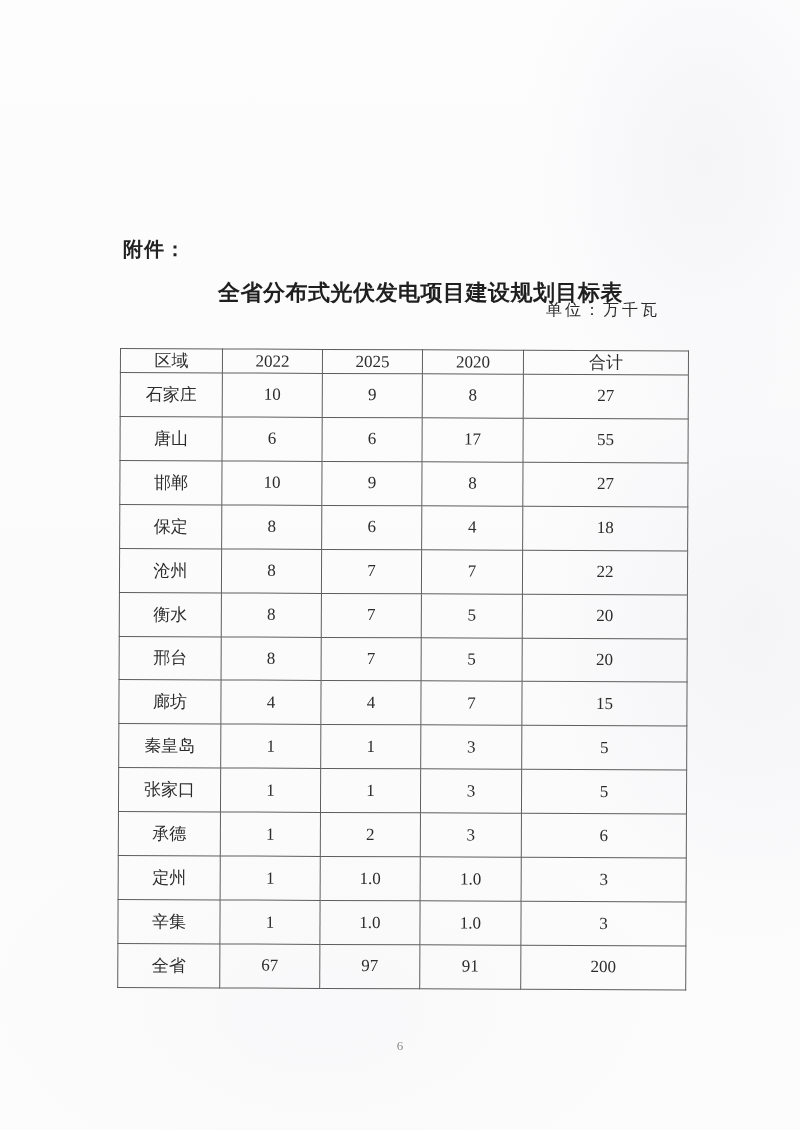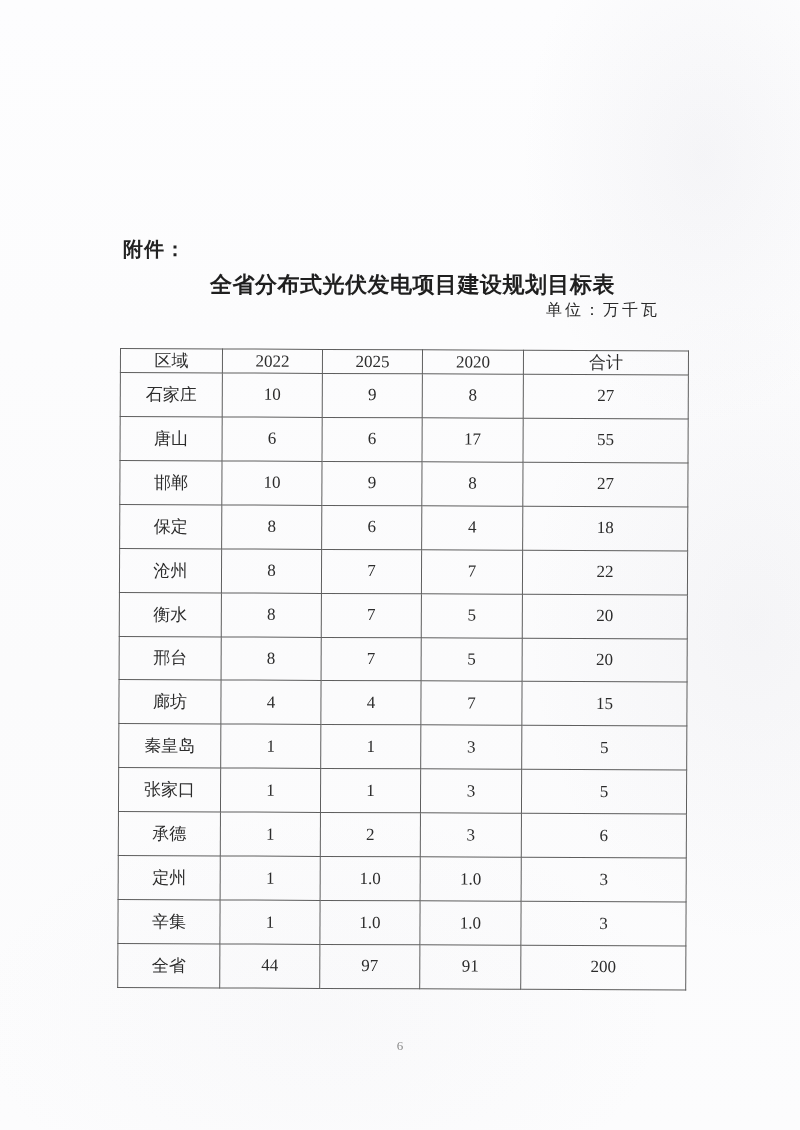--- a/index.html
+++ b/index.html
@@ -28,21 +28,21 @@
     font-weight: bold;
     letter-spacing: 1px;
     color: #222;
     font-family: "Liberation Sans", "DejaVu Sans", sans-serif;
   }
   .doc-title {
     position: absolute;
     left: 120px;
     width: 585px;
     top: 270px;
-    margin: 0;
+    margin: 8px;
     text-align: center;
     font-size: 22px;
     font-weight: bold;
     letter-spacing: 0.5px;
     color: #1f1f1f;
     font-family: "Liberation Sans", "DejaVu Sans", sans-serif;
   }
   .unit-label {
     position: absolute;
     right: 140px;
@@ -200,21 +200,21 @@
       </tr>
       <tr>
         <td>辛集</td>
         <td>1</td>
         <td>1.0</td>
         <td>1.0</td>
         <td>3</td>
       </tr>
       <tr>
         <td>全省</td>
-        <td>44</td>
+        <td>67</td>
         <td>97</td>
         <td>91</td>
         <td>200</td>
       </tr>
     </tbody>
   </table>
 
   <div class="page-number">6</div>
 
 </div>

